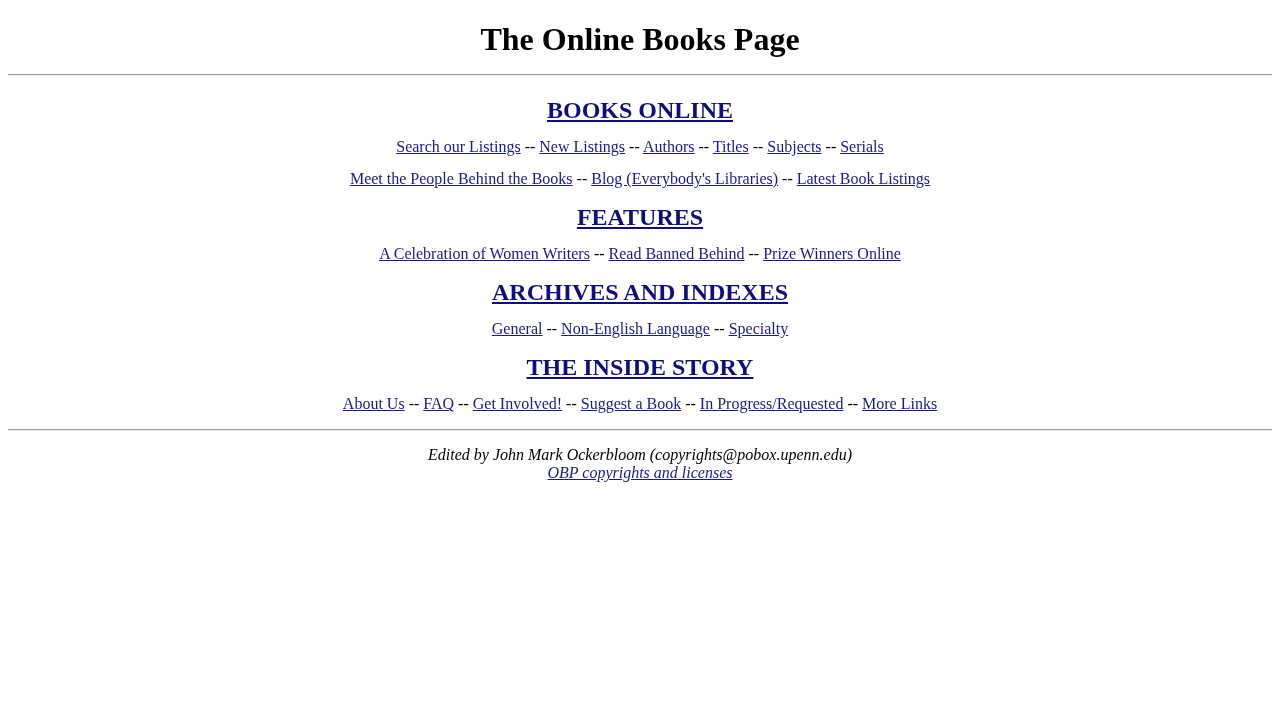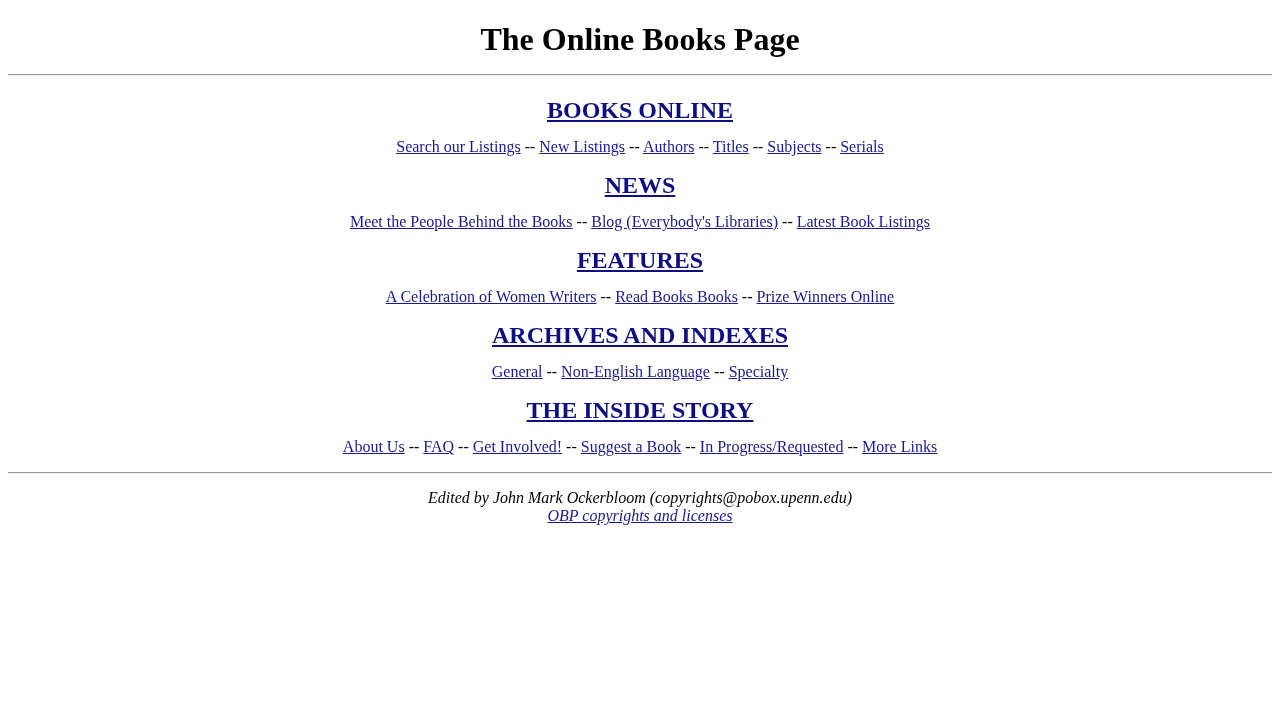--- a/index.html
+++ b/index.html
@@ -47,24 +47,23 @@
 </head>
 <body>
 
 <div class="page">
   <h1 class="title">The Online Books Page</h1>
   <hr class="rule top">
 
   <div id="sections">
       <h2 class="section sec1"><a href="#">BOOKS ONLINE</a></h2>
       <p class="links links-row"><a href="#">Search our Listings</a> <span class="sep">--</span> <a href="#">New Listings</a> <span class="sep">--</span> <a href="#">Authors</a> <span class="sep">--</span> <a href="#">Titles</a> <span class="sep">--</span> <a href="#">Subjects</a> <span class="sep">--</span> <a href="#">Serials</a></p>
-      <h2 class="section sec"><a href="#">NEWS</a></h2>
       <p class="links links-row"><a href="#">Meet the People Behind the Books</a> <span class="sep">--</span> <a href="#">Blog (Everybody's Libraries)</a> <span class="sep">--</span> <a href="#">Latest Book Listings</a></p>
       <h2 class="section sec"><a href="#">FEATURES</a></h2>
-      <p class="links links-row"><a href="#">A Celebration of Women Writers</a> <span class="sep">--</span> <a href="#">Read Books Books</a> <span class="sep">--</span> <a href="#">Prize Winners Online</a></p>
+      <p class="links links-row"><a href="#">A Celebration of Women Writers</a> <span class="sep">--</span> <a href="#">Read Banned Behind</a> <span class="sep">--</span> <a href="#">Prize Winners Online</a></p>
       <h2 class="section sec"><a href="#">ARCHIVES AND INDEXES</a></h2>
       <p class="links links-row"><a href="#">General</a> <span class="sep">--</span> <a href="#">Non-English Language</a> <span class="sep">--</span> <a href="#">Specialty</a></p>
       <h2 class="section sec"><a href="#">THE INSIDE STORY</a></h2>
       <p class="links links-row"><a href="#">About Us</a> <span class="sep">--</span> <a href="#">FAQ</a> <span class="sep">--</span> <a href="#">Get Involved!</a> <span class="sep">--</span> <a href="#">Suggest a Book</a> <span class="sep">--</span> <a href="#">In Progress/Requested</a> <span class="sep">--</span> <a href="#">More Links</a></p>
     </div>
 
   <hr class="rule bottom">
   <div class="footer">
     <div>Edited by John Mark Ockerbloom (copyrights@pobox.upenn.edu)</div>
     <div><a href="#">OBP copyrights and licenses</a></div>

